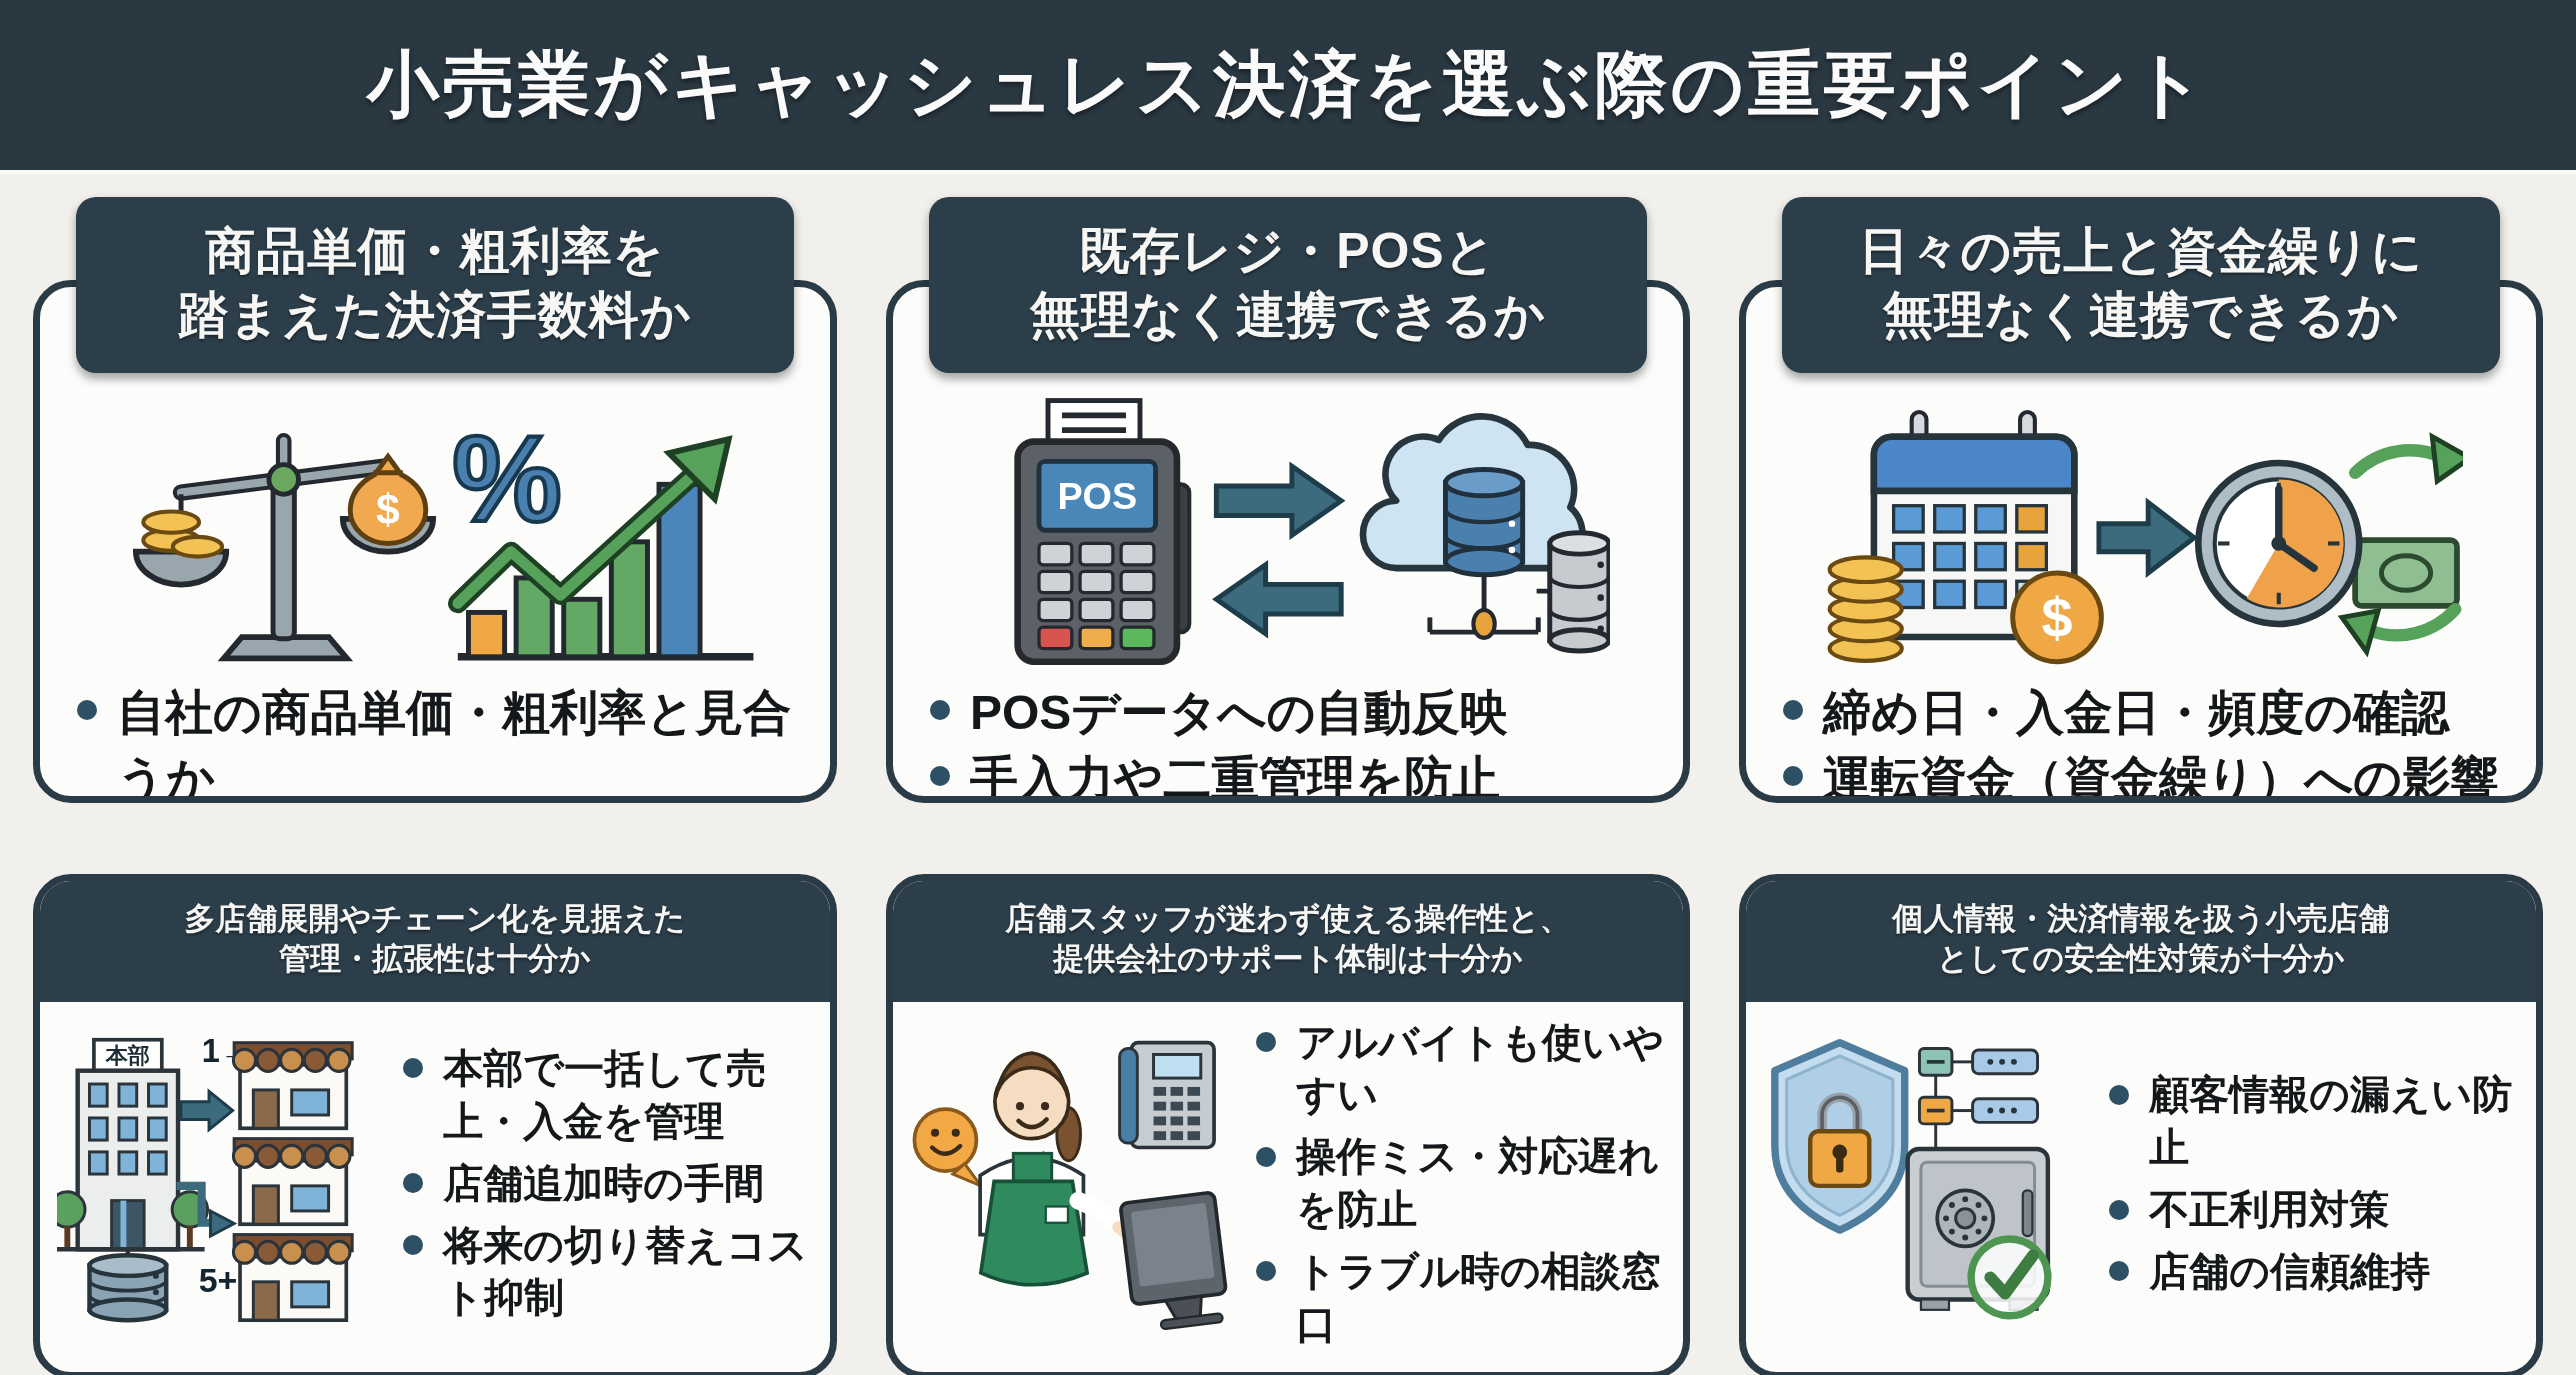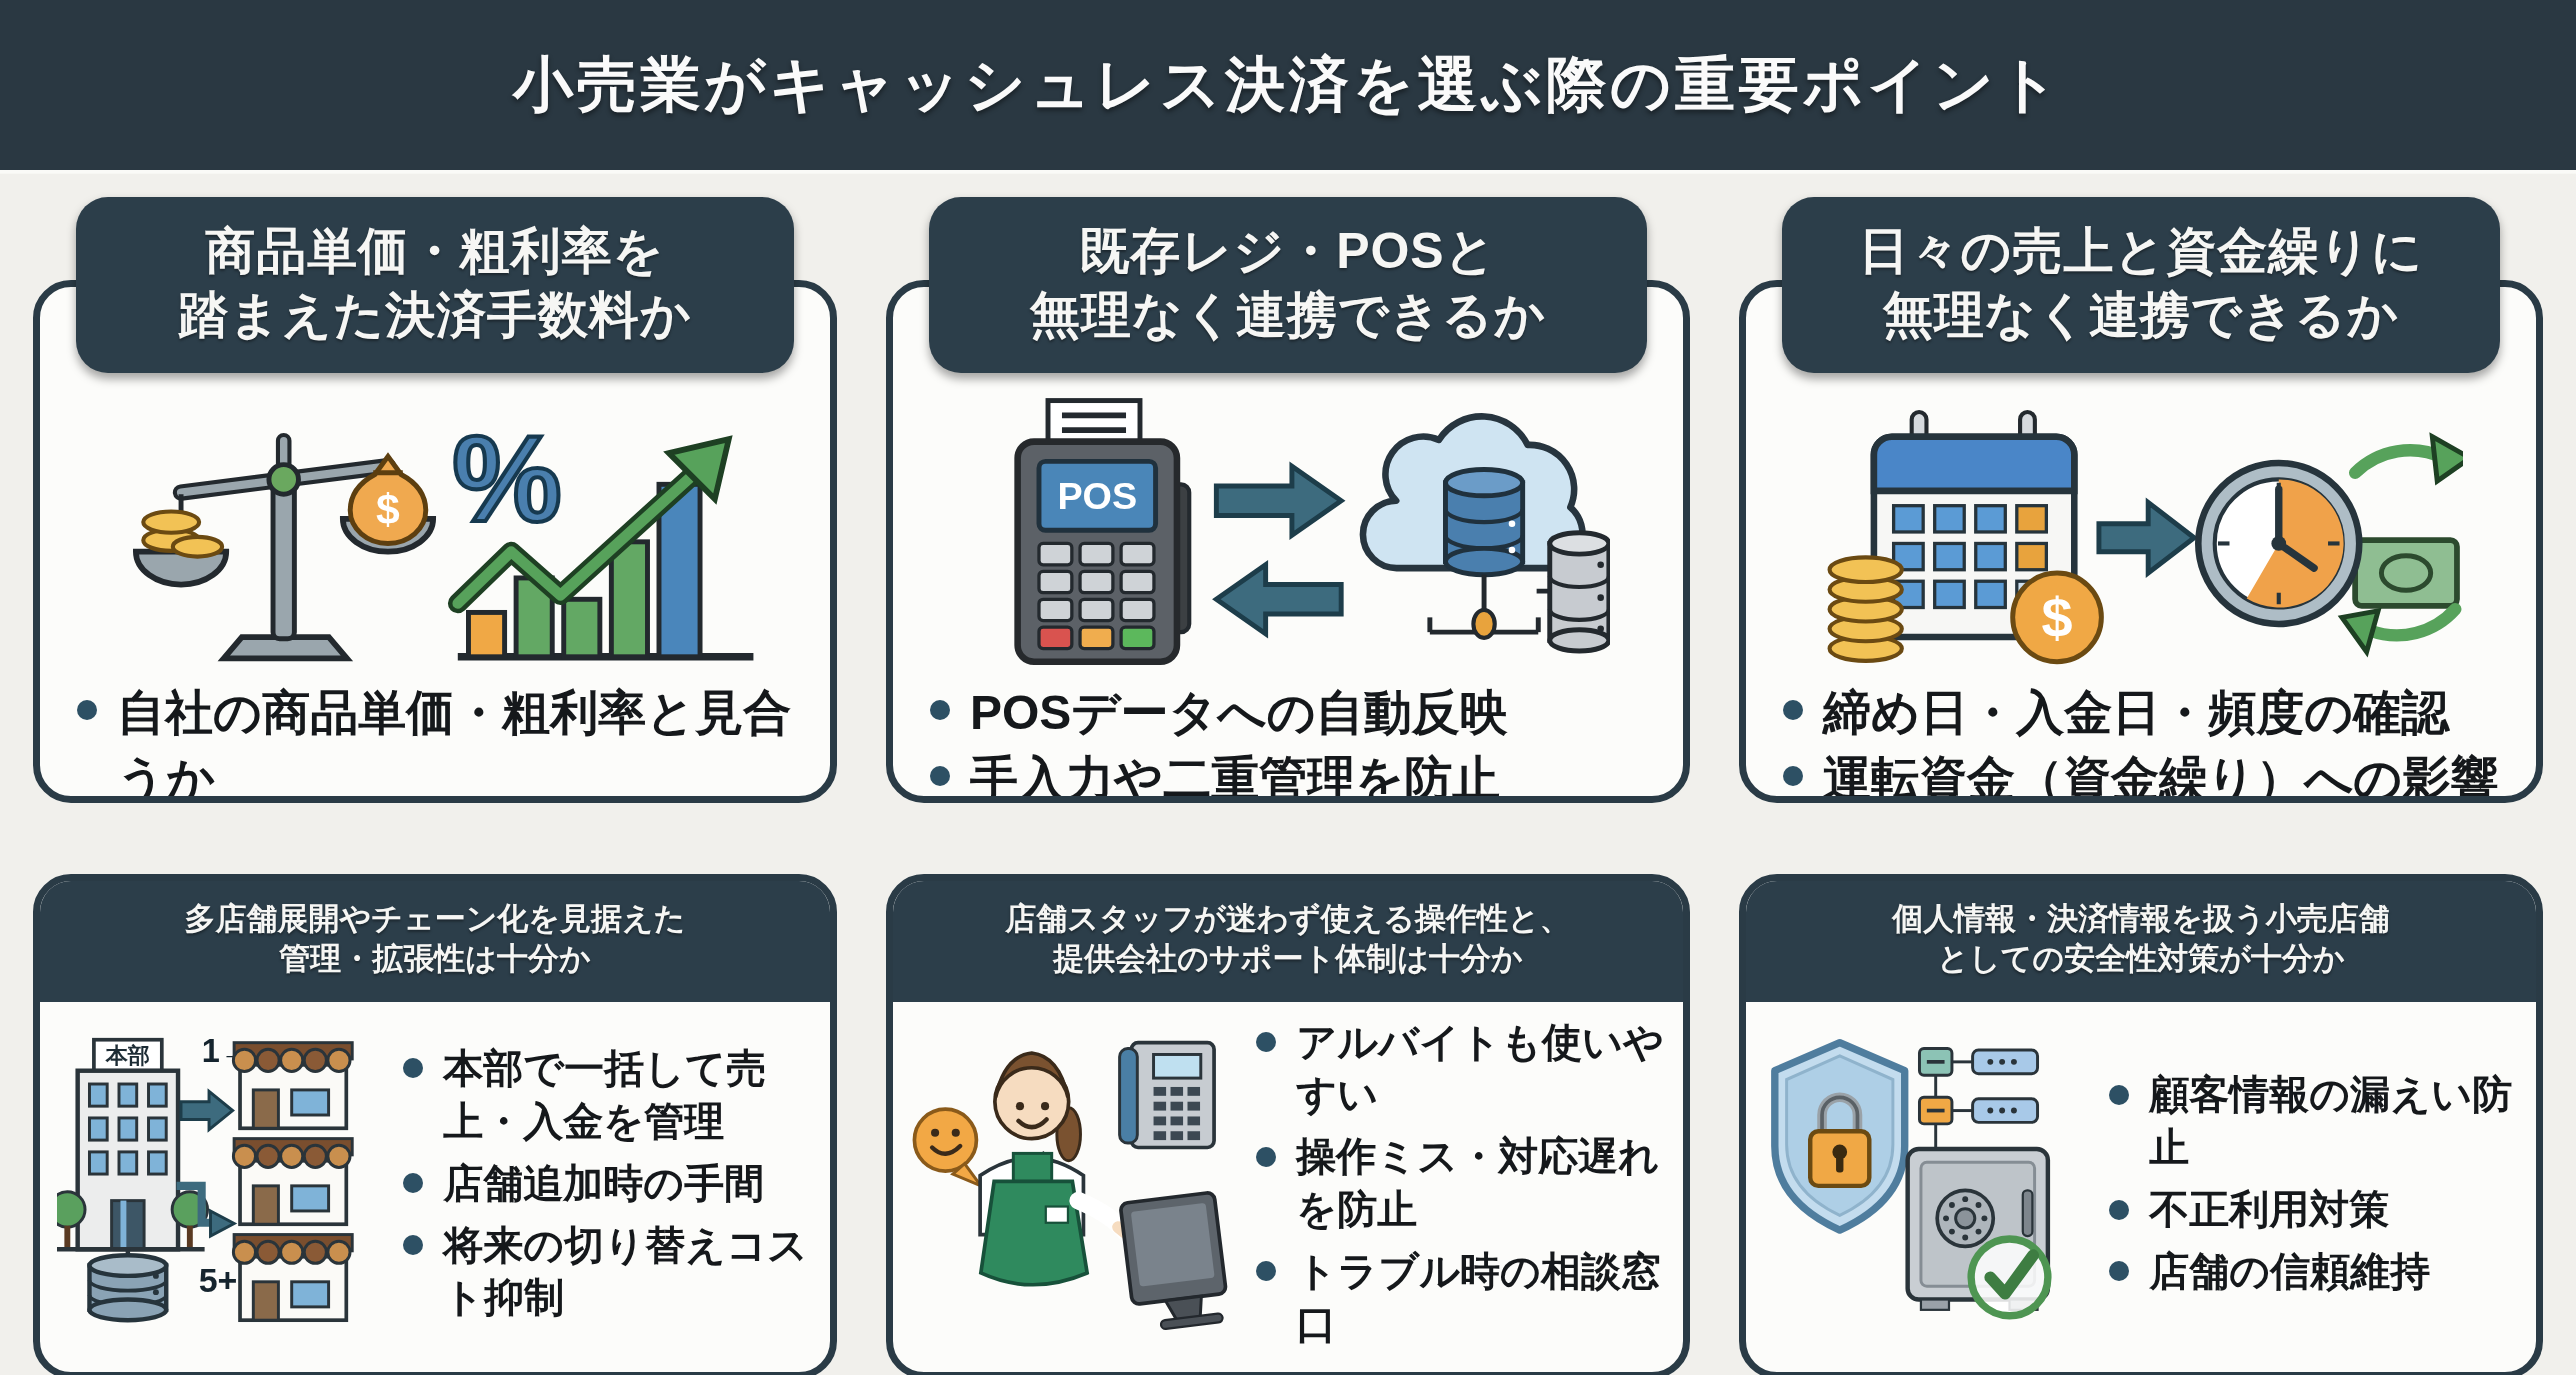--- a/index.html
+++ b/index.html
@@ -2,30 +2,30 @@
 <html lang="ja" style="font-size:14.6px"><head>
 <meta charset="utf-8">
 <style>
   html,body{margin:0;padding:0;}
   body{font-family:"Liberation Sans","DejaVu Sans",sans-serif;background:#e7e6e2;}
   .page{position:relative;width:2576px;height:1376px;background:#f1f0ec;overflow:hidden;}
 
   
   .banner{height:170px;background:#2a3842;display:flex;align-items:center;justify-content:center;
           box-shadow:0 3.7px 0 #fafaf7;}
-  .banner h1{margin:0;color:#fafafa;font-size:60px;font-weight:800;letter-spacing:3.7px;
+  .banner h1{margin:0;color:#fafafa;font-size:72px;font-weight:800;letter-spacing:3.7px;
              text-shadow:0 2.7px 5.5px rgba(0,0,0,.45);}
 
   
   .grid{display:grid;grid-template-columns:repeat(3,1fr);column-gap:49px;row-gap:0;
         padding:27.4px 33px 0 33px;}
 
   
   .card-top{position:relative;height:618px;}
-  .badge{position:relative;z-index:2;width:86%;margin:0 auto;background:#2c3e4a;border-radius:32px;
+  .badge{position:relative;z-index:2;width:86%;margin:0 auto;background:#2c3e4a;border-radius:20px;
          padding:22px 12.8px 25.6px;text-align:center;box-shadow:0 5.5px 9.1px rgba(0,0,0,.35);}
   .badge .hline{display:block;color:#f6f6f4;font-weight:800;font-size:50px;line-height:1.28;
                 letter-spacing:0.9px;text-shadow:0 1.8px 2.7px rgba(0,0,0,.4);}
   .cardbody{position:relative;z-index:1;margin-top:-93px;height:523px;background:#fcfcfa;
             border:7.3px solid #2a3b46;border-radius:38px;padding:104px 20px 9.1px 24px;
             box-sizing:border-box;overflow:hidden;}
   .iconrow{display:flex;justify-content:center;align-items:flex-end;height:274px;}
   .iconrow svg{height:271px;width:auto;max-width:100%;}
 
   ul.blist{list-style:none;margin:14.6px 0 0 0;padding:0;}

